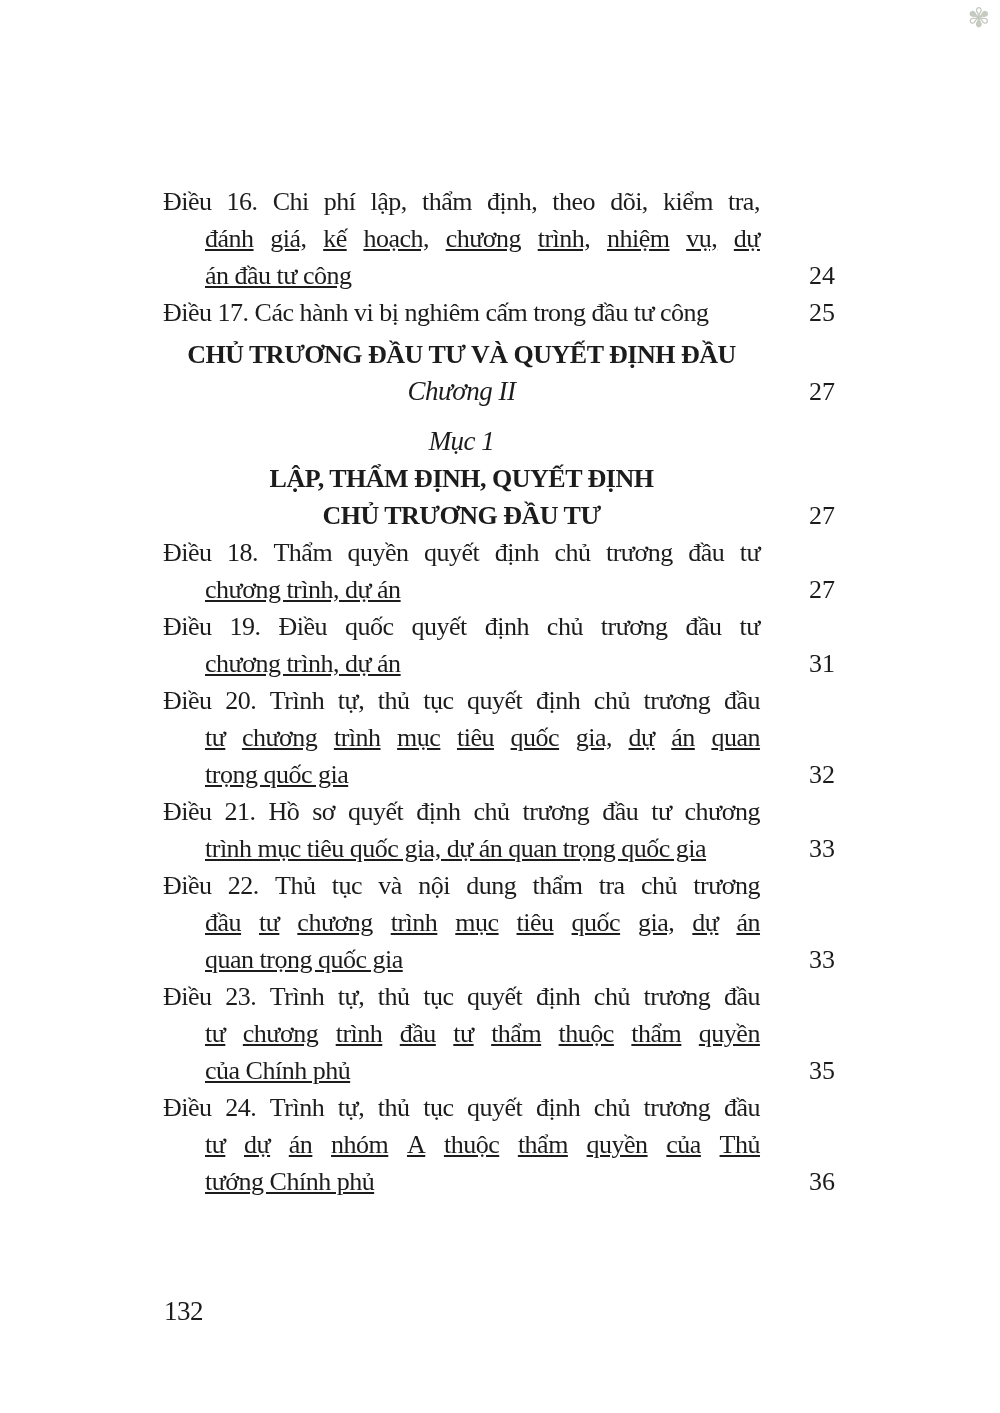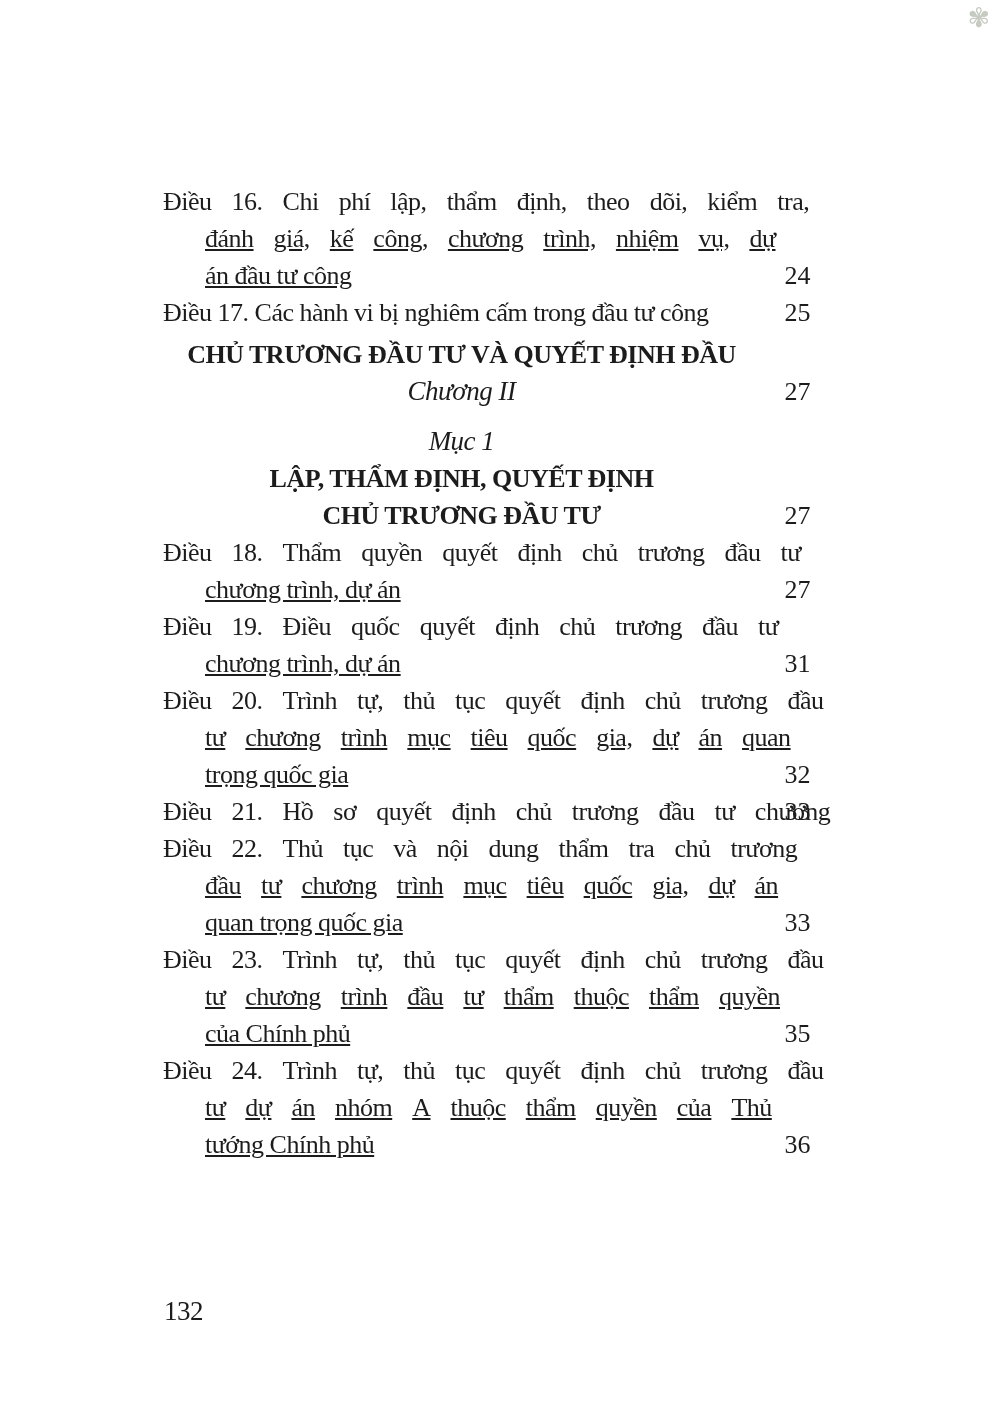--- a/index.html
+++ b/index.html
@@ -12,25 +12,25 @@
     position:absolute;top:4px;right:10px;
     font-size:27px;line-height:27px;color:#c6cbc2;
     font-family:"DejaVu Sans",sans-serif;
   }
   .toc{position:absolute;left:163px;top:183px;width:672px;}
   .entry{display:flex;align-items:flex-end;}
   .etext{
     width:597px;font-size:26px;line-height:37px;letter-spacing:-0.5px;
   }
   .epage{
-    flex:1;text-align:center;font-size:26px;line-height:37px;
+    flex:1;text-align:right;font-size:26px;line-height:37px;
   }
   .line{white-space:nowrap;}
   .line.cont{margin-left:42px;text-decoration:underline;}
-  .jflex{display:flex;justify-content:space-between;white-space:normal;gap:20px;}
+  .jflex{display:flex;justify-content:space-between;white-space:normal;}
   .center-block .line{margin-left:0;text-align:center;white-space:normal;}
   .ital{font-style:italic;font-size:27px;}
   .bold{font-weight:bold;}
   .chapter{margin-top:5px;}
   .section{margin-top:13px;}
   .footer-page{
     position:absolute;left:164px;top:1252px;
     font-size:27px;line-height:37px;letter-spacing:-0.5px;margin-top:41px;
   }
 </style>
@@ -53,21 +53,21 @@
           <span>định,</span>
           <span>theo</span>
           <span>dõi,</span>
           <span>kiểm</span>
           <span>tra,</span>
         </div>
       <div class="line j cont jflex">
           <span>đánh</span>
           <span>giá,</span>
           <span>kế</span>
-          <span>công,</span>
+          <span>hoạch,</span>
           <span>chương</span>
           <span>trình,</span>
           <span>nhiệm</span>
           <span>vụ,</span>
           <span>dự</span>
         </div>
       <div class="line cont">án đầu tư công</div>
     </div>
     <div class="epage">24</div>
   </div>
@@ -174,20 +174,21 @@
           <span>Hồ</span>
           <span>sơ</span>
           <span>quyết</span>
           <span>định</span>
           <span>chủ</span>
           <span>trương</span>
           <span>đầu</span>
           <span>tư</span>
           <span>chương</span>
         </div>
+      <div class="line cont">trình mục tiêu quốc gia, dự án quan trọng quốc gia</div>
     </div>
     <div class="epage">33</div>
   </div>
 
   <div class="entry">
     <div class="etext">
       <div class="line j jflex">
           <span>Điều</span>
           <span>22.</span>
           <span>Thủ</span>

